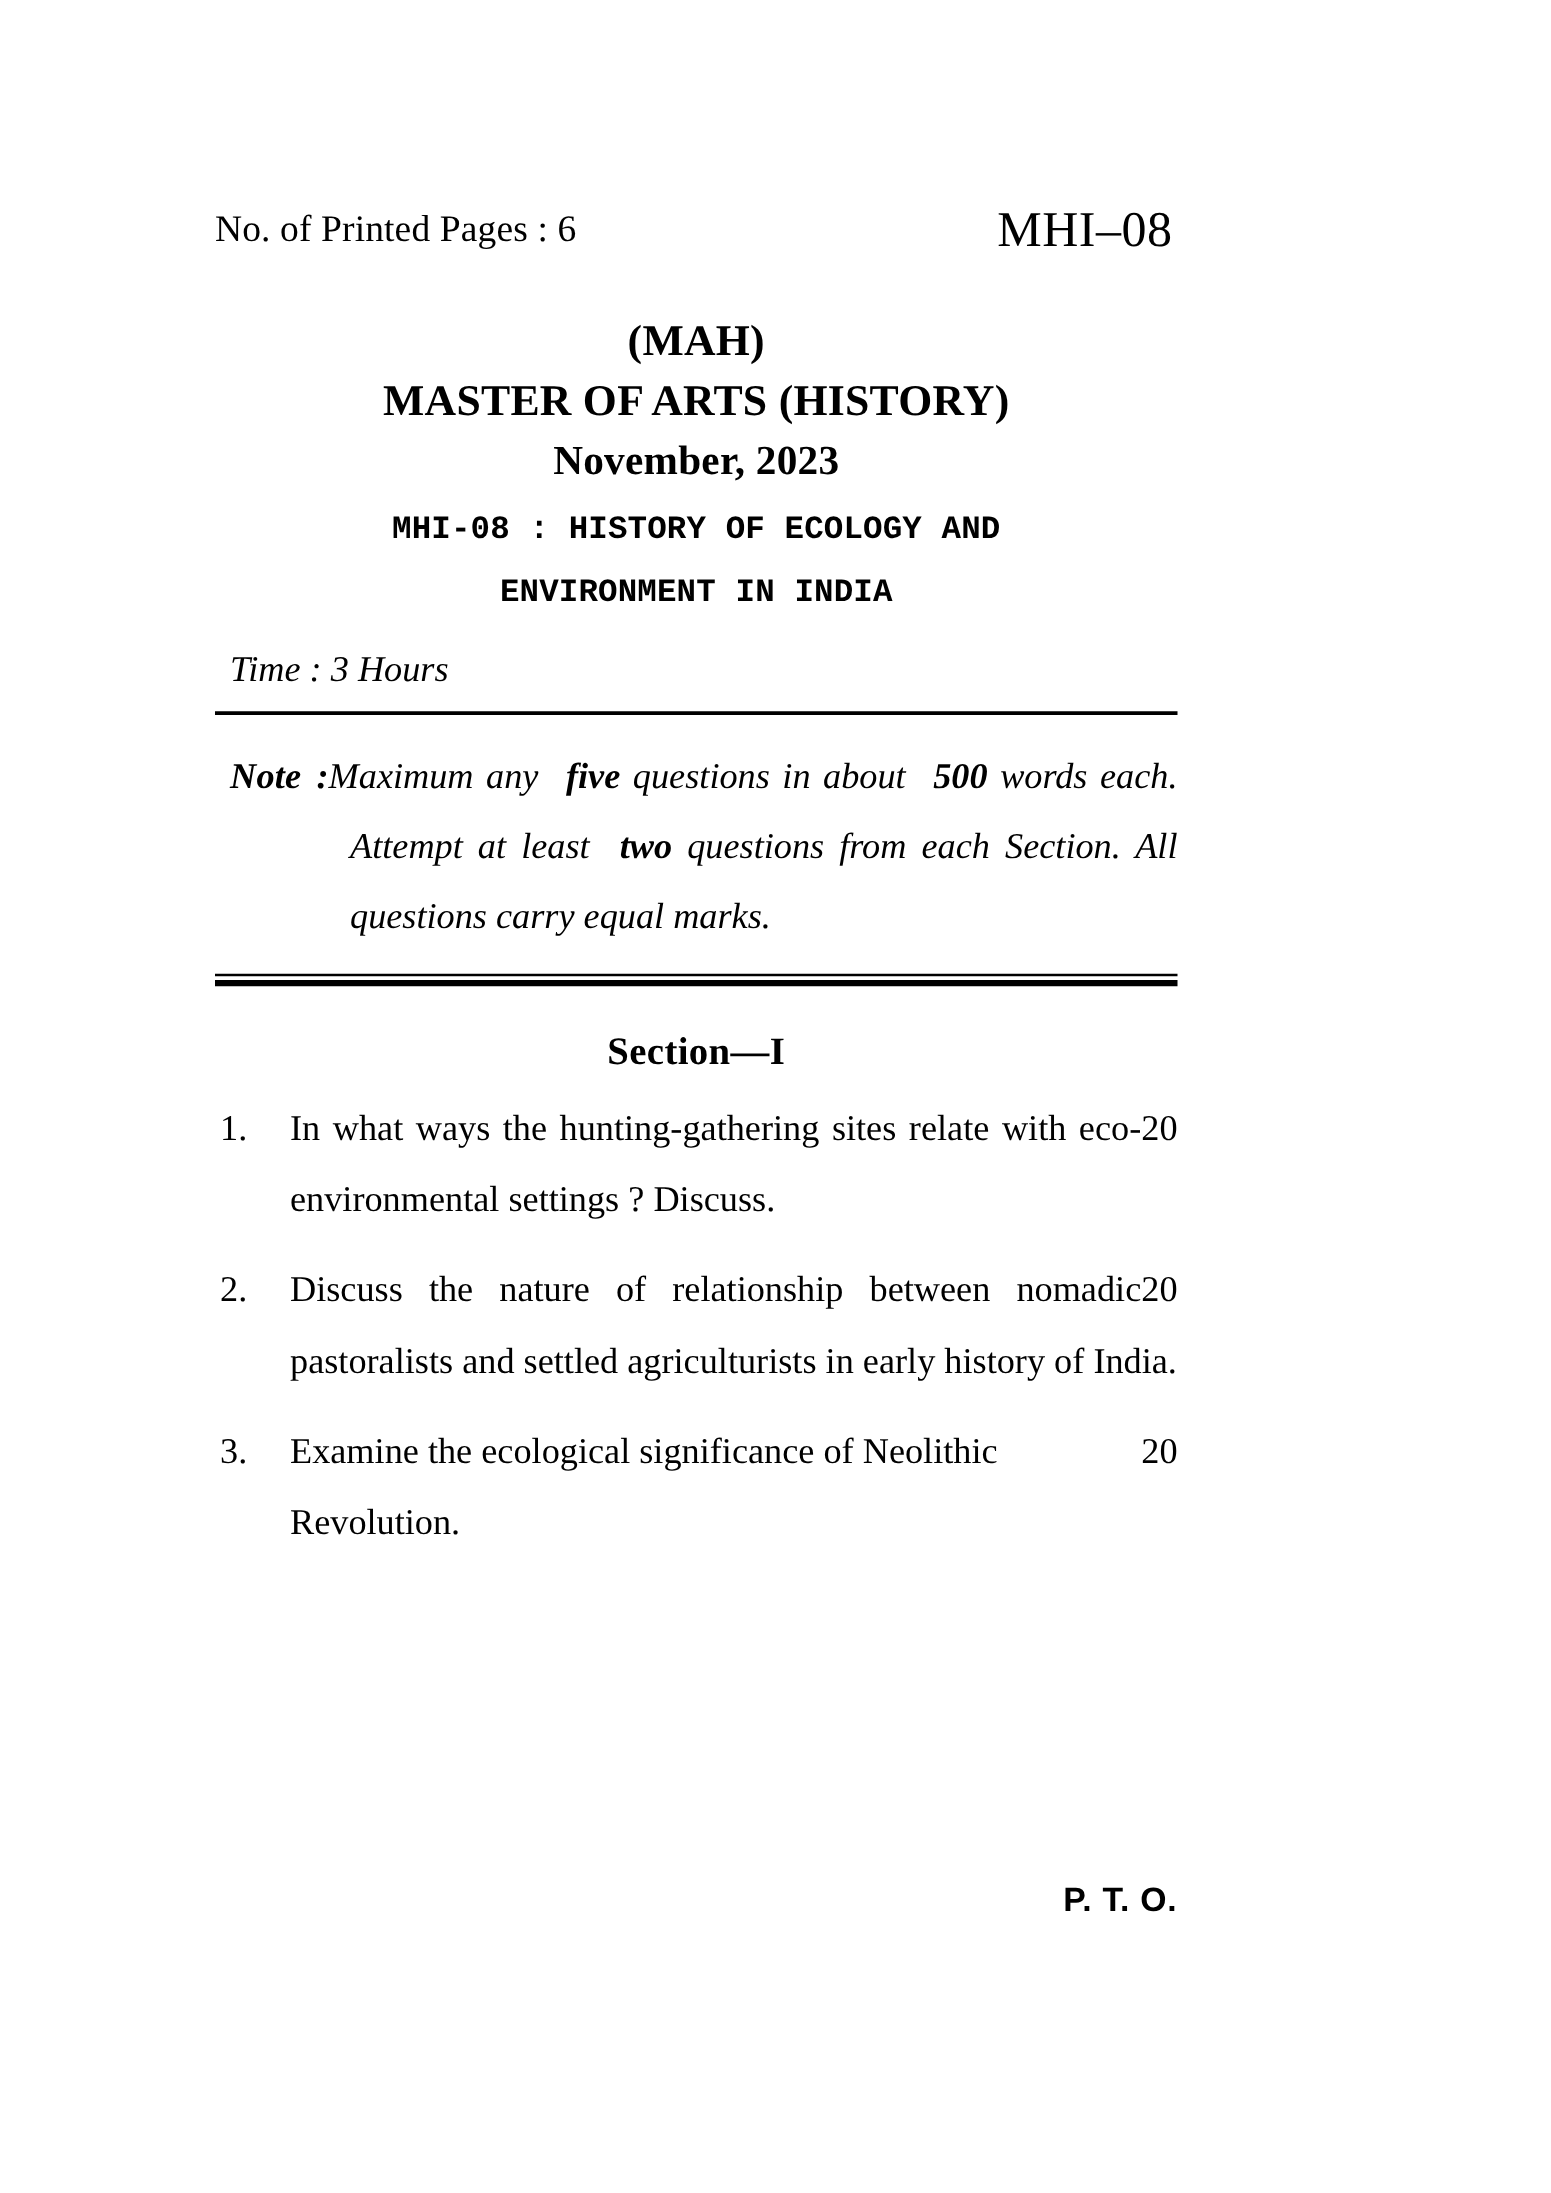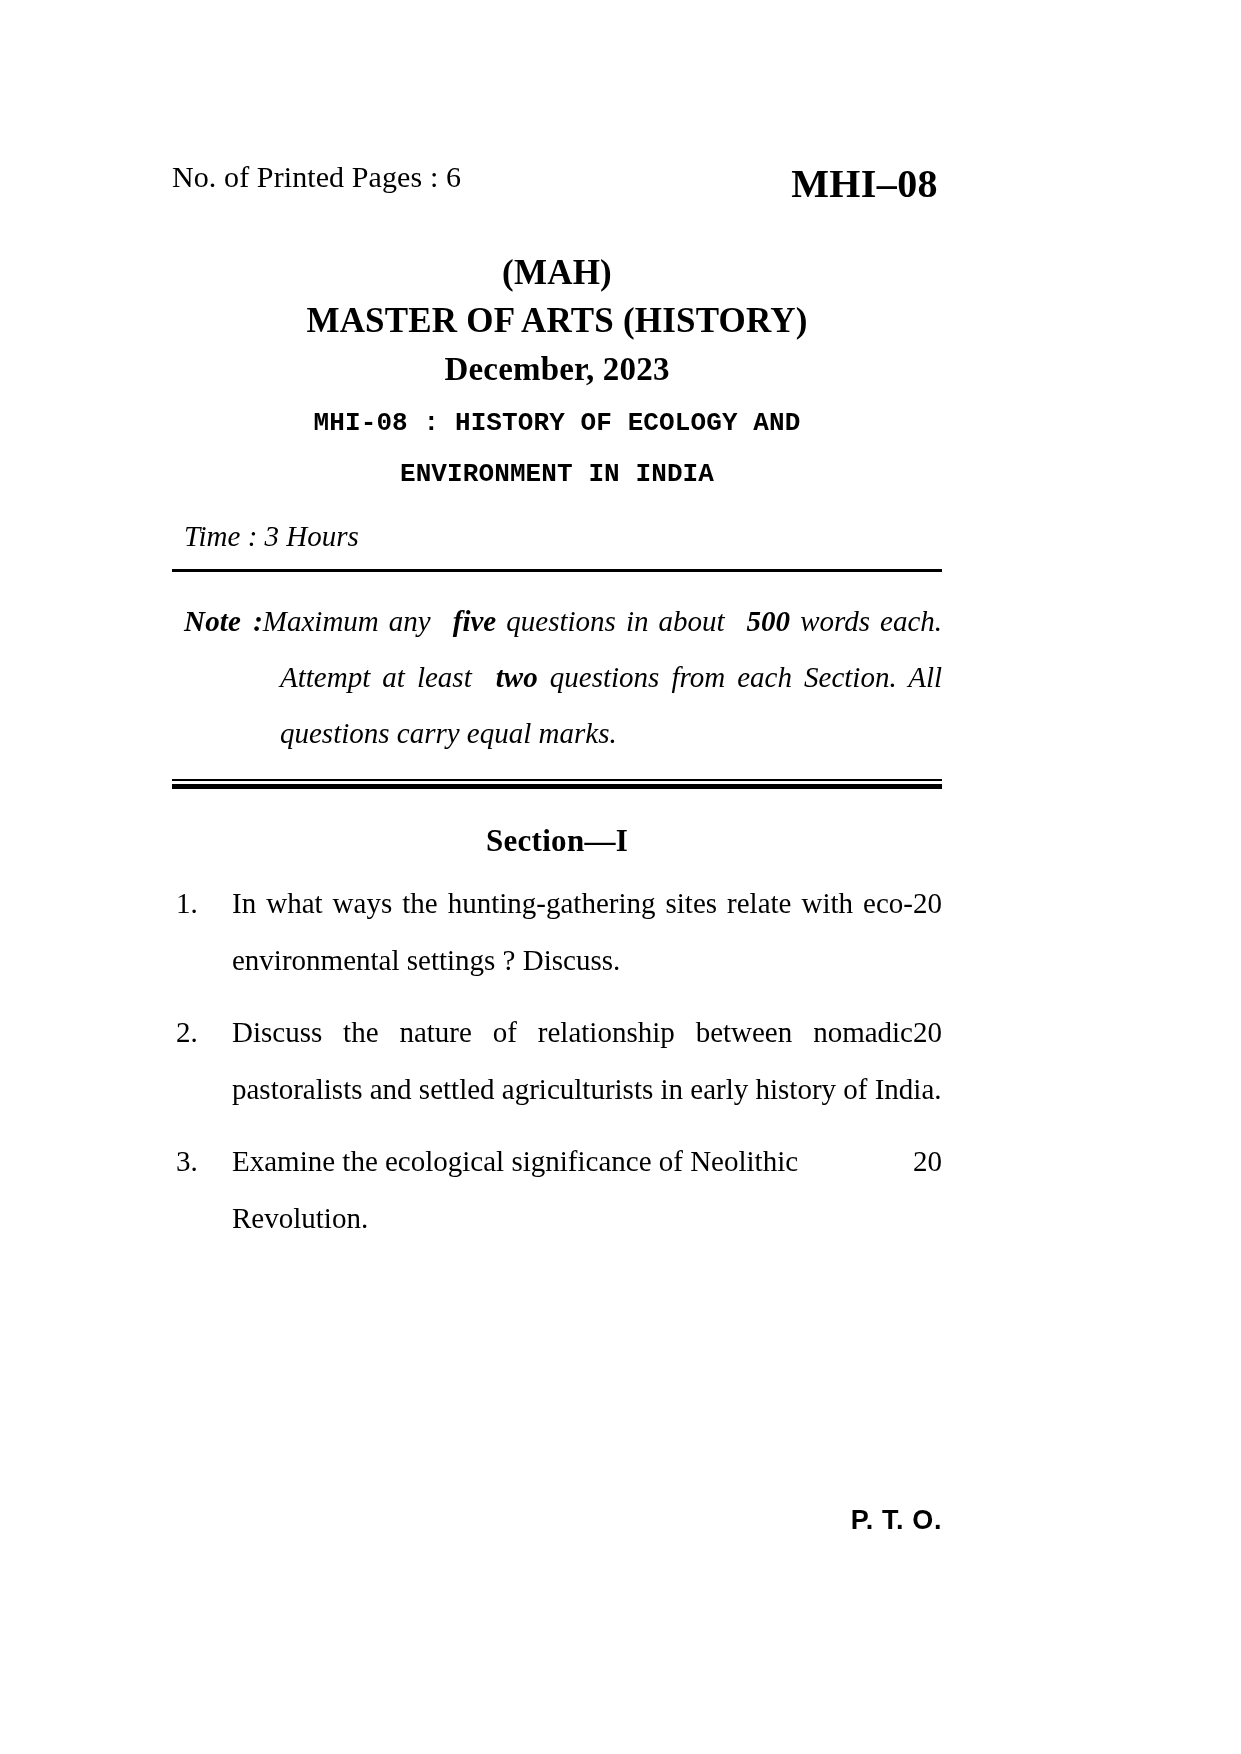--- a/index.html
+++ b/index.html
@@ -19,33 +19,33 @@
   .inner {
     position: absolute;
     left: 172px;
     top: 160px;
     width: 770px;
   }
 
   
   .hdr-row {
     display: flex;
-    align-items: flex-start;
+    align-items: center;
     justify-content: space-between;
   }
   .hdr-pages {
     font-family: "Liberation Serif", serif;
     font-size: 30px;
     letter-spacing: 0.1px;
     white-space: nowrap;
   }
   .hdr-code {
     font-family: "Liberation Serif", serif;
     font-size: 40px;
-    font-weight: bold;
+    font-weight: normal;
     letter-spacing: 0.4px;
     white-space: nowrap;
     padding-right: 4px;
   }
 
   
   .title-block {
     text-align: center;
     margin-top: 42px;
   }
@@ -172,21 +172,21 @@
   <div class="inner">
 
     <div class="hdr-row">
       <div class="hdr-pages">No. of Printed Pages : 6</div>
       <div class="hdr-code">MHI–08</div>
     </div>
 
     <div class="title-block">
       <div class="t-prog">(MAH)</div>
       <div class="t-prog">MASTER OF ARTS (HISTORY)</div>
-      <div class="t-date">December, 2023</div>
+      <div class="t-date">November, 2023</div>
       <div class="t-course">MHI-08 : HISTORY OF ECOLOGY AND</div>
       <div class="t-course">ENVIRONMENT IN INDIA</div>
     </div>
 
     <div class="tm-row">
       <span>Time : 3 Hours</span>
     </div>
 
     <div class="rule-single"></div>
 

